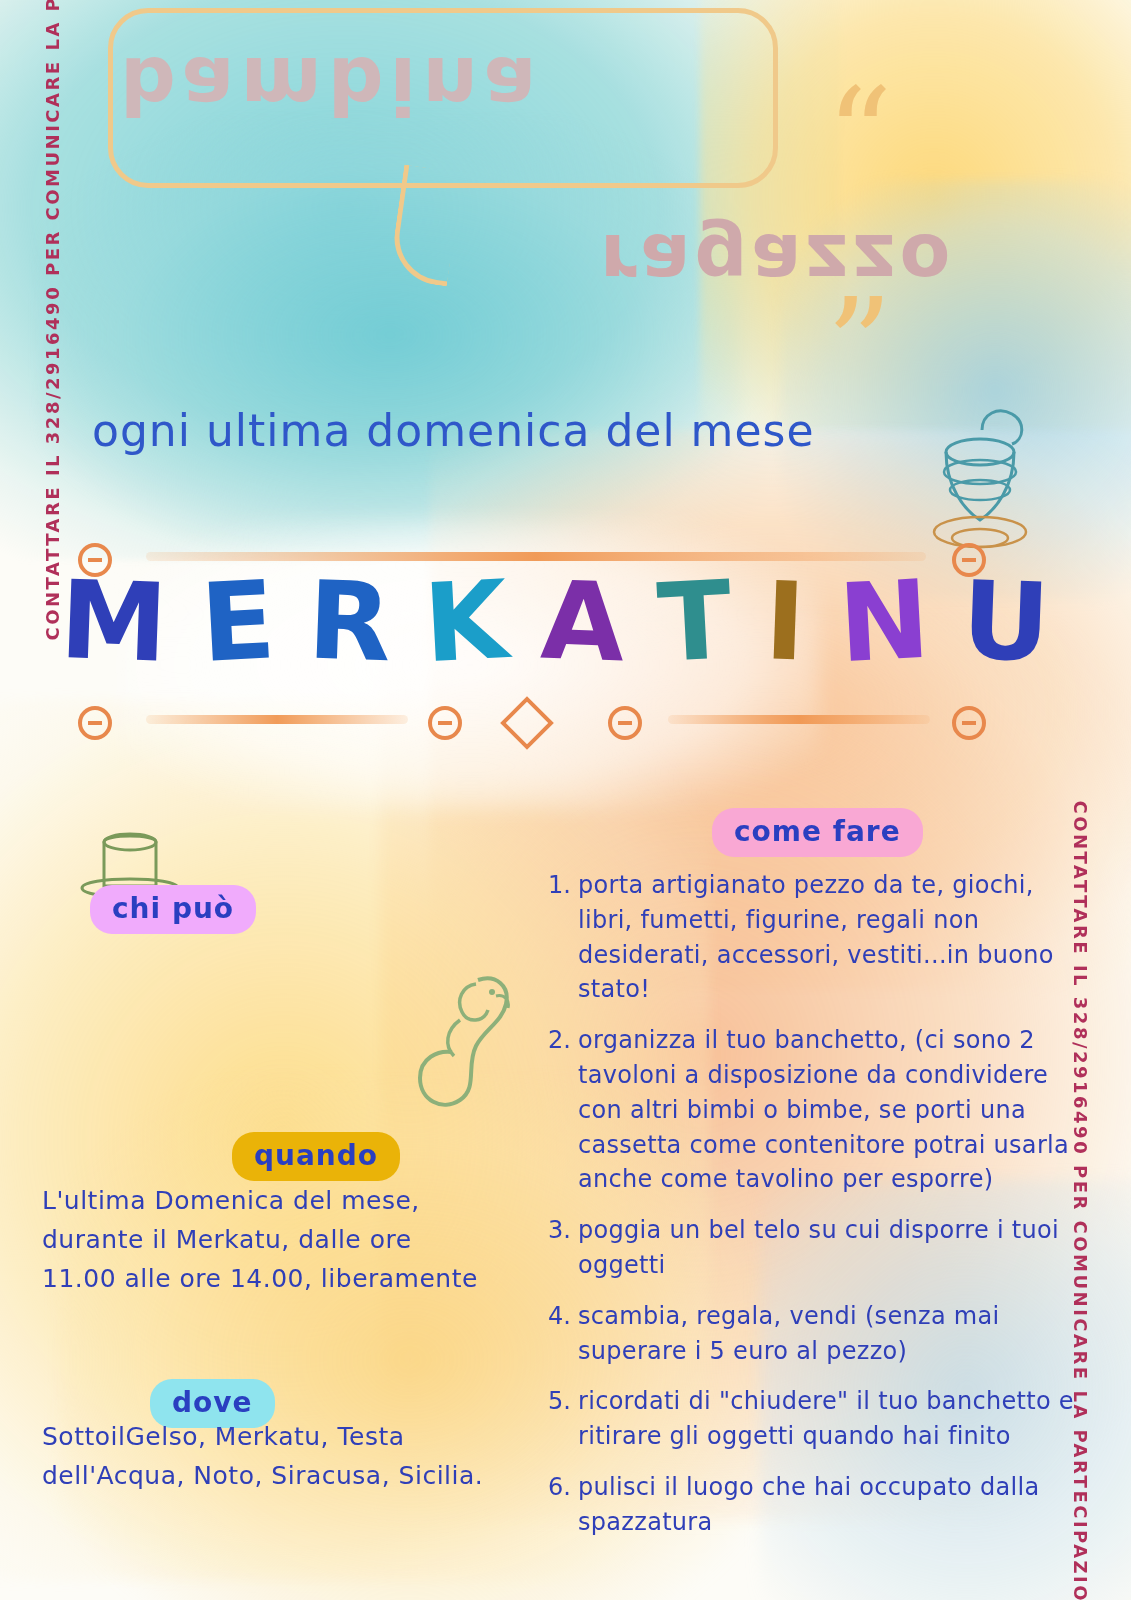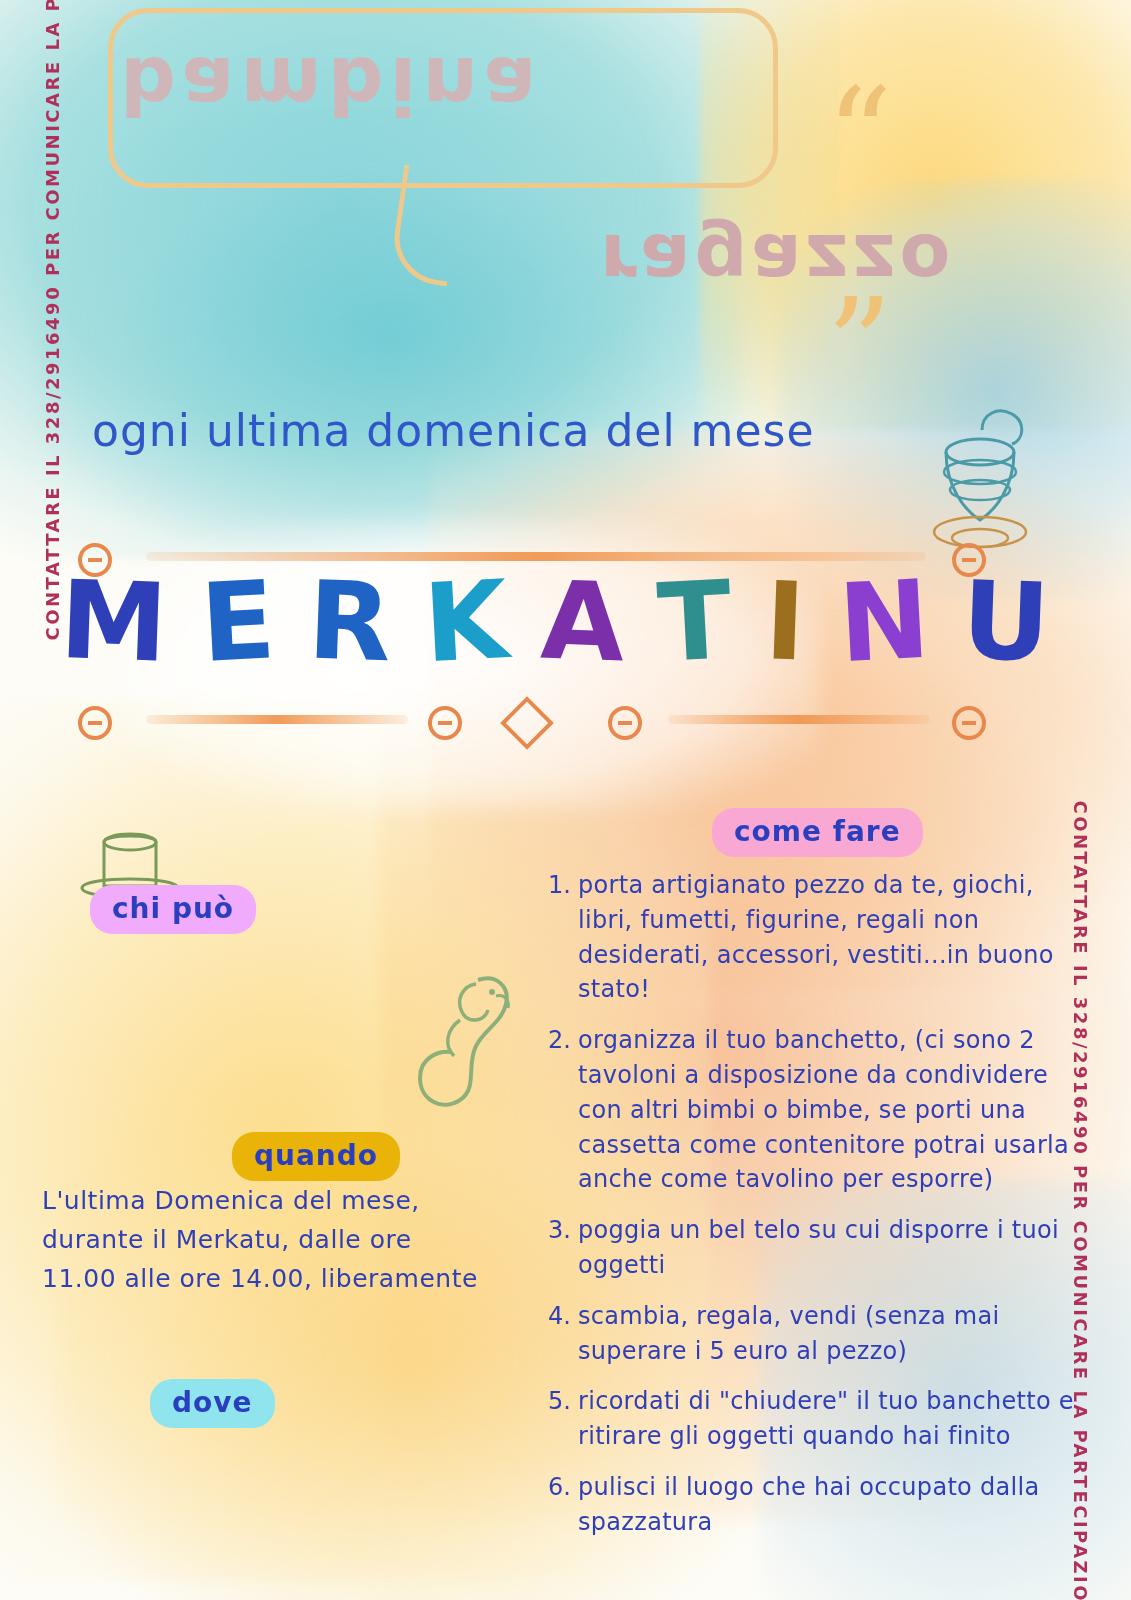--- a/index.html
+++ b/index.html
@@ -360,20 +360,21 @@
     <path d="M96 36 C104 34, 110 40, 108 48" fill="none" stroke="#8db07a" stroke-width="3"></path>
     <circle cx="92" cy="32" r="3" fill="#8db07a"></circle>
   </svg>
 
   <div class="pill pill-chipuo">chi può</div>
 
   <div class="pill pill-quando">quando</div>
   <div class="body-text txt-quando">L'ultima Domenica del mese, durante il Merkatu, dalle ore 11.00 alle ore 14.00, liberamente</div>
 
   <div class="pill pill-dove">dove</div>
+  <div class="body-text txt-dove">SottoilGelso, Merkatu, Testa dell'Acqua, Noto, Siracusa, Sicilia.</div>
 
   <div class="pill pill-comefare">come fare</div>
   <div id="steps">
       <div class="step">
         <div class="step-num">1.</div>
         <div class="step-text">porta artigianato pezzo da te, giochi, libri, fumetti, figurine, regali non desiderati, accessori, vestiti...in buono stato!</div>
       </div>
       <div class="step">
         <div class="step-num">2.</div>
         <div class="step-text">organizza il tuo banchetto, (ci sono 2 tavoloni a disposizione da condividere con altri bimbi o bimbe, se porti una cassetta come contenitore potrai usarla anche come tavolino per esporre)</div>

